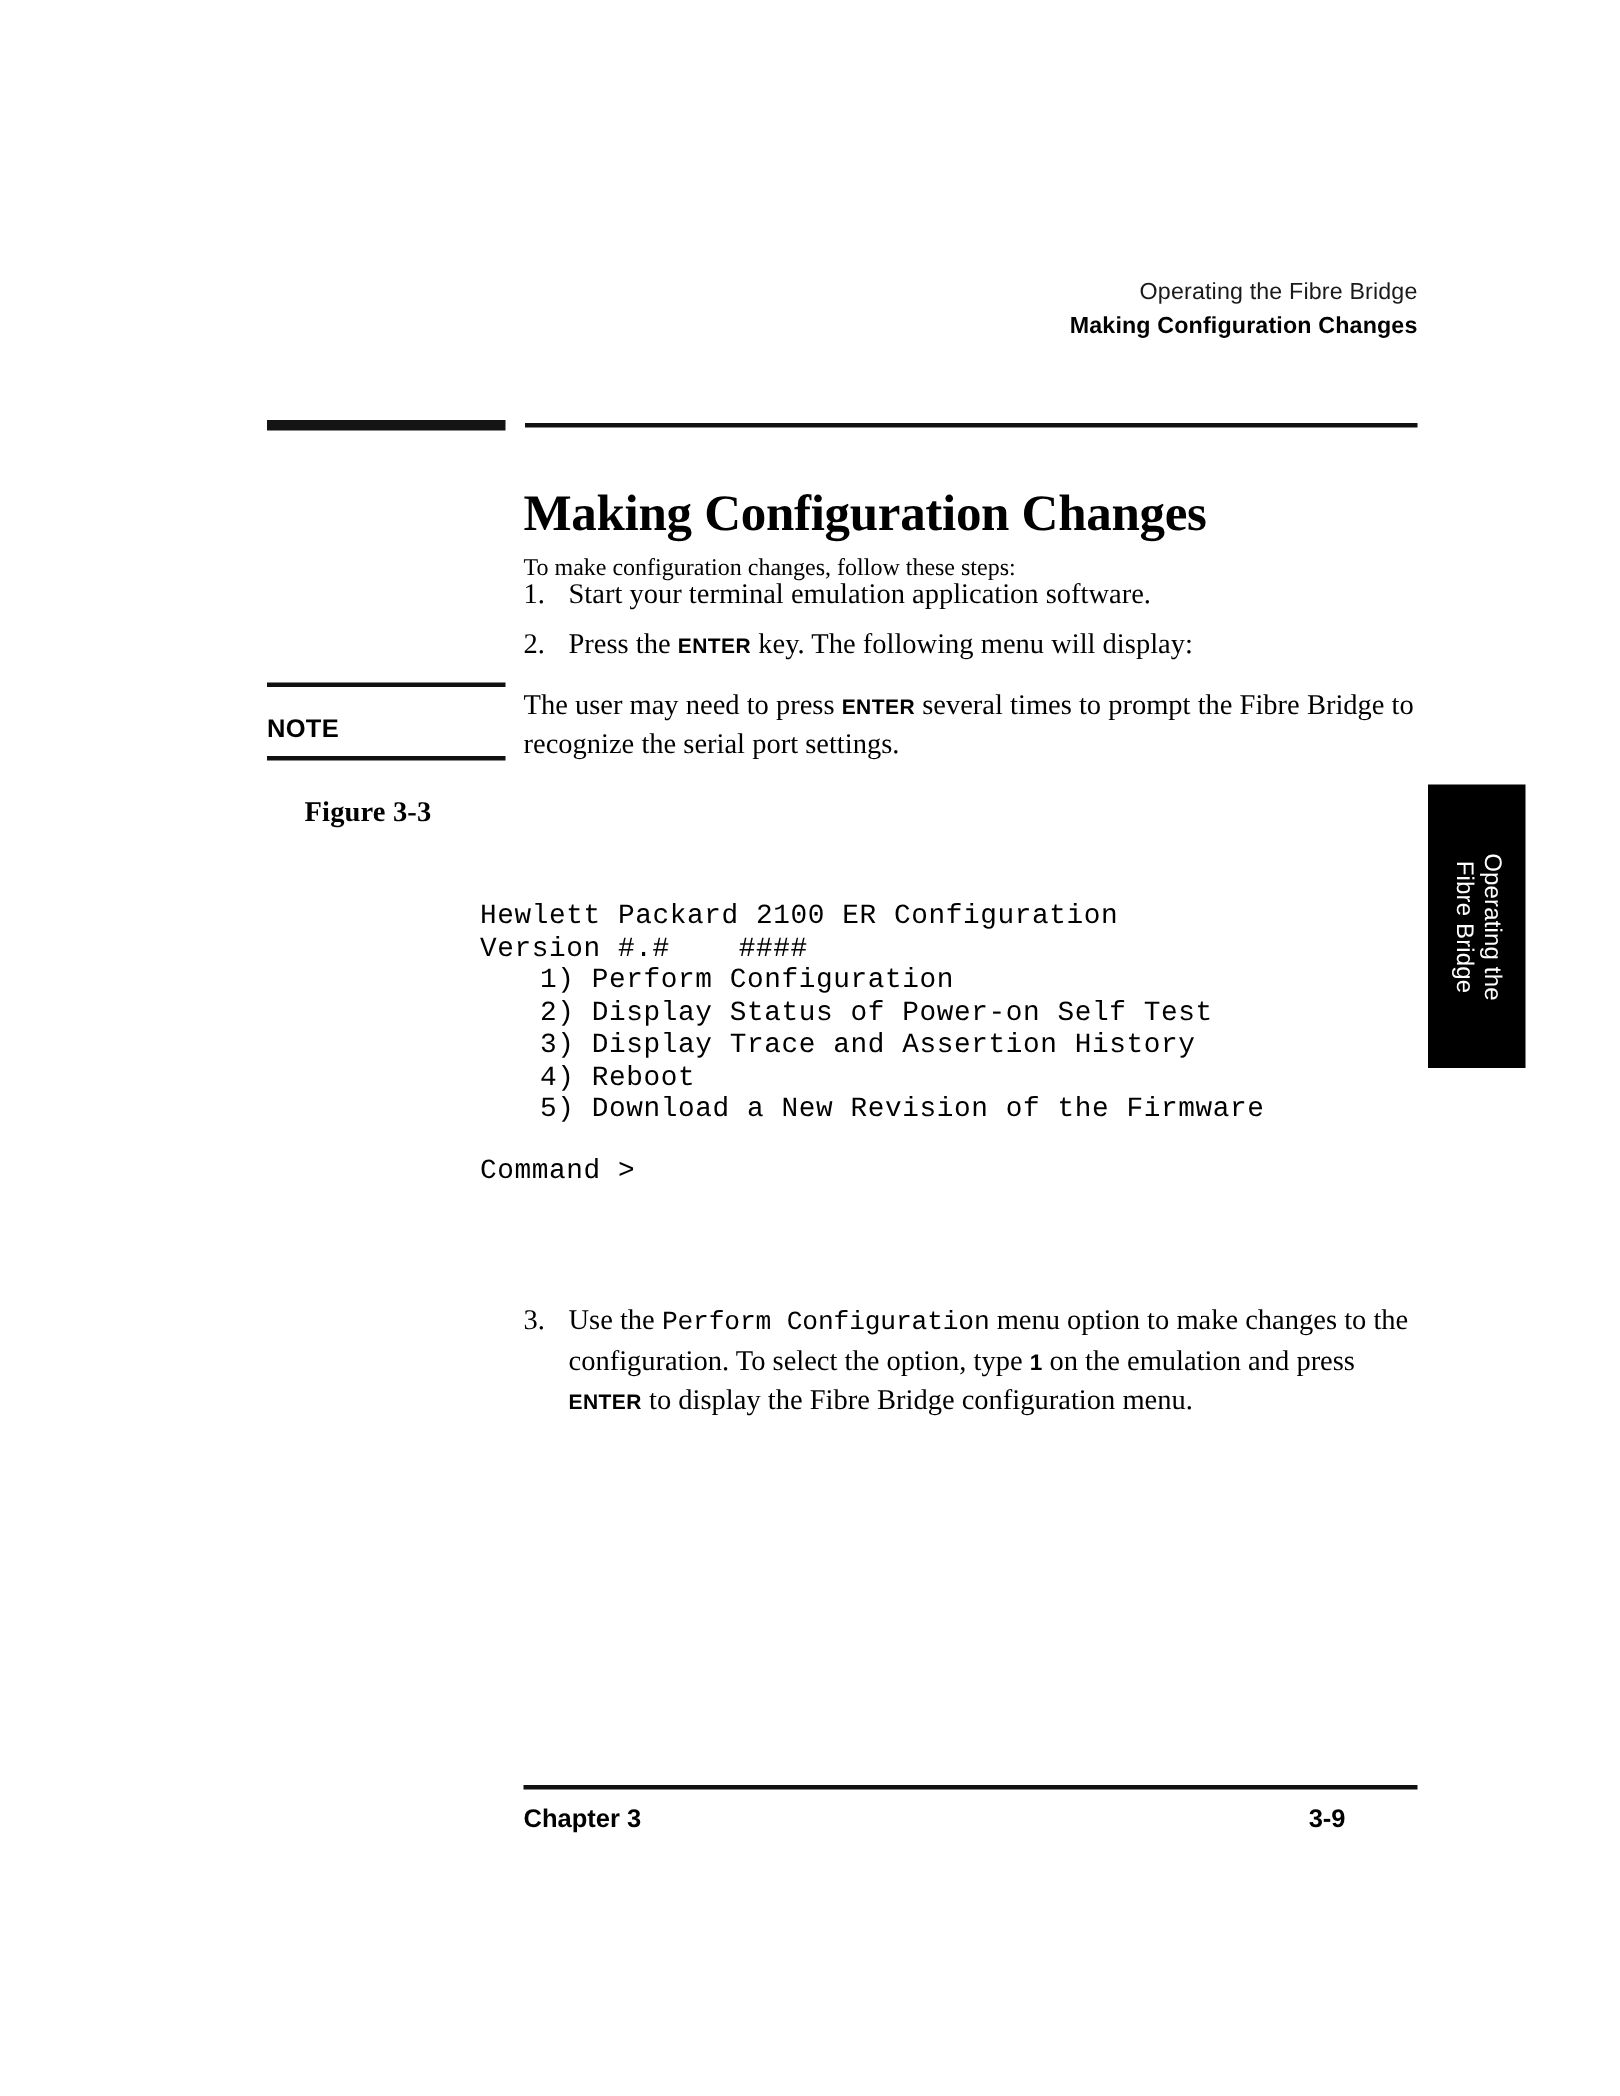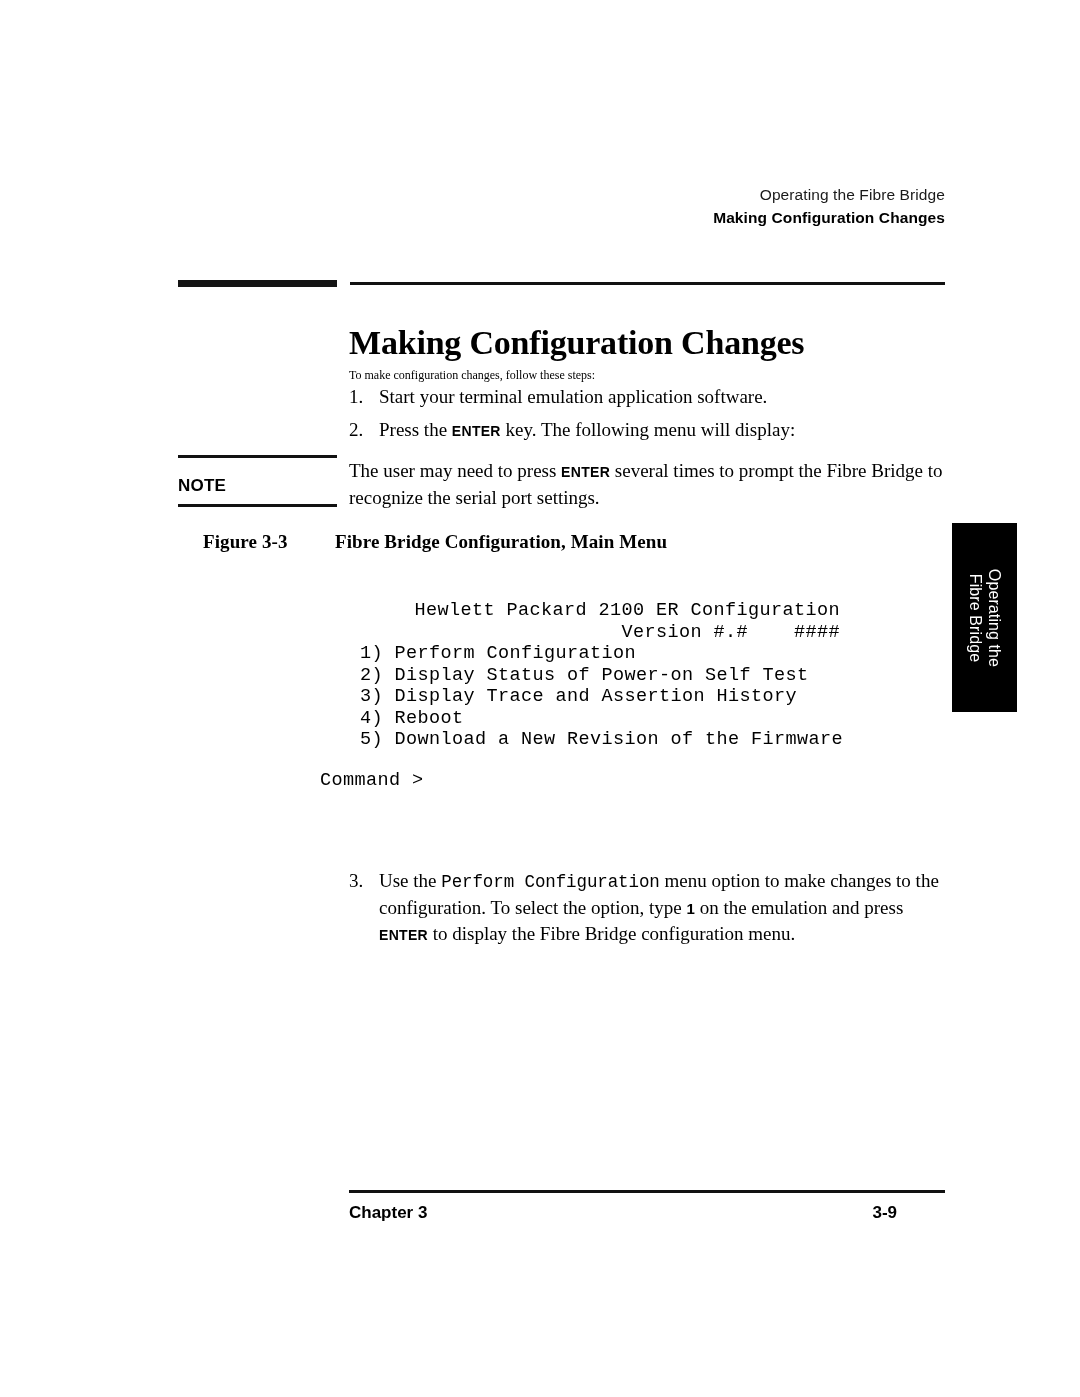--- a/index.html
+++ b/index.html
@@ -77,21 +77,21 @@
     letter-spacing: -0.2px;
     line-height: 40px;
     white-space: nowrap;
   }
 
   
   .intro {
     position: absolute;
     left: 349px;
     top: 350px;
-    font-size: 12px;
+    font-size: 16px;
     line-height: 26px;
   }
 
   .step {
     position: absolute;
     left: 349px;
     font-size: 19px;
     line-height: 25px;
   }
   .step .num {
@@ -184,21 +184,21 @@
     left: 320px;
     top: 600px;
     font-family: "Liberation Mono", "DejaVu Sans Mono", monospace;
     font-size: 18.5px;
     line-height: 21.5px;
     white-space: pre;
     letter-spacing: 0.4px;
   }
   .code .banner {
     display: block;
-    text-align: right;
+    text-align: left;
     width: 520px;
   }
   .code .menu-block {
     display: block;
     padding-left: 40px;
   }
   .code .prompt {
     display: block;
     margin-top: 19px;
   }
@@ -283,21 +283,20 @@
     <span class="num">2.</span>
     <span class="txt"><span>Press the </span><span class="kbd">ENTER</span><span> key. The following menu will display:</span></span>
   </div>
 
   <div class="note-rule-top"></div>
   <div class="note-label">NOTE</div>
   <div class="note-rule-bottom"></div>
   <div class="note-body"><span>The user may need to press </span><span class="kbd">ENTER</span><span> several times to prompt the Fibre Bridge to recognize the serial port settings.</span></div>
 
   <div class="fig-label">Figure 3-3</div>
-  <div class="fig-title">Fibre Bridge Configuration, Main Menu</div>
 
   <div class="code"><span class="banner">Hewlett Packard 2100 ER Configuration</span><span class="banner">Version #.#    ####</span><span class="menu-block">1) Perform Configuration
 2) Display Status of Power-on Self Test
 3) Display Trace and Assertion History
 4) Reboot
 5) Download a New Revision of the Firmware</span><span class="prompt">Command &gt;</span></div>
 
   <div class="step" id="step3">
     <span class="num">3.</span>
     <span class="txt"><span>Use the </span><span class="mono-inline">Perform Configuration</span><span> menu option to make changes to the configuration. To select the option, type </span><span class="kbd-num">1</span><span> on the emulation and press </span><span class="kbd">ENTER</span><span> to display the Fibre Bridge configuration menu.</span></span>

